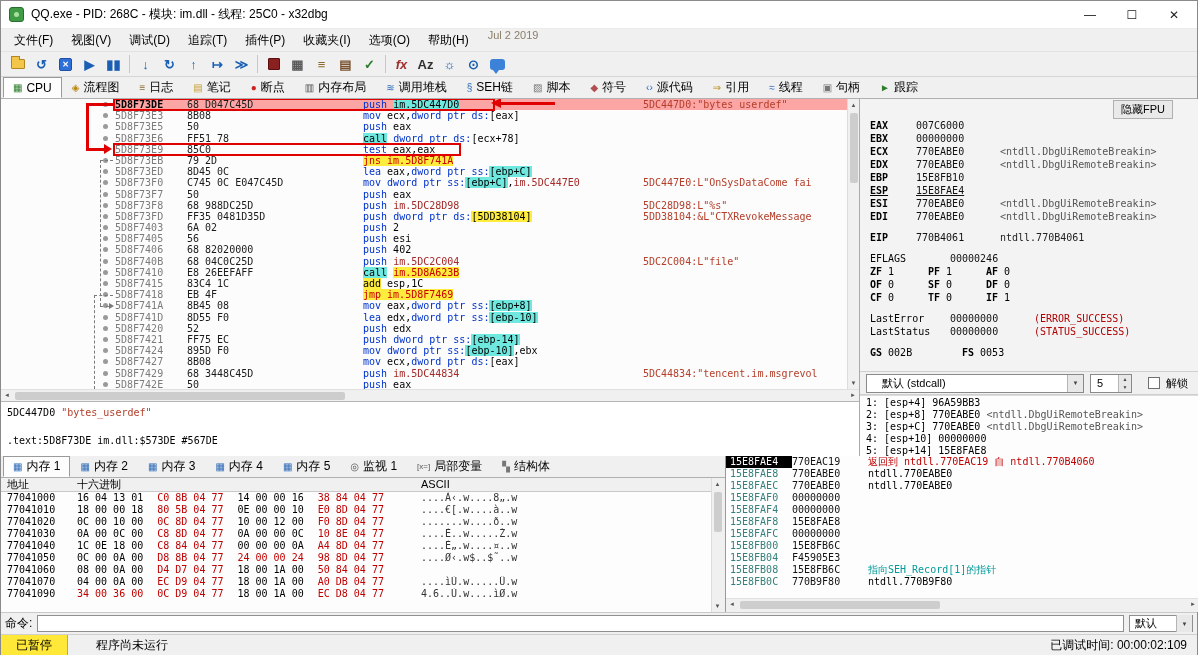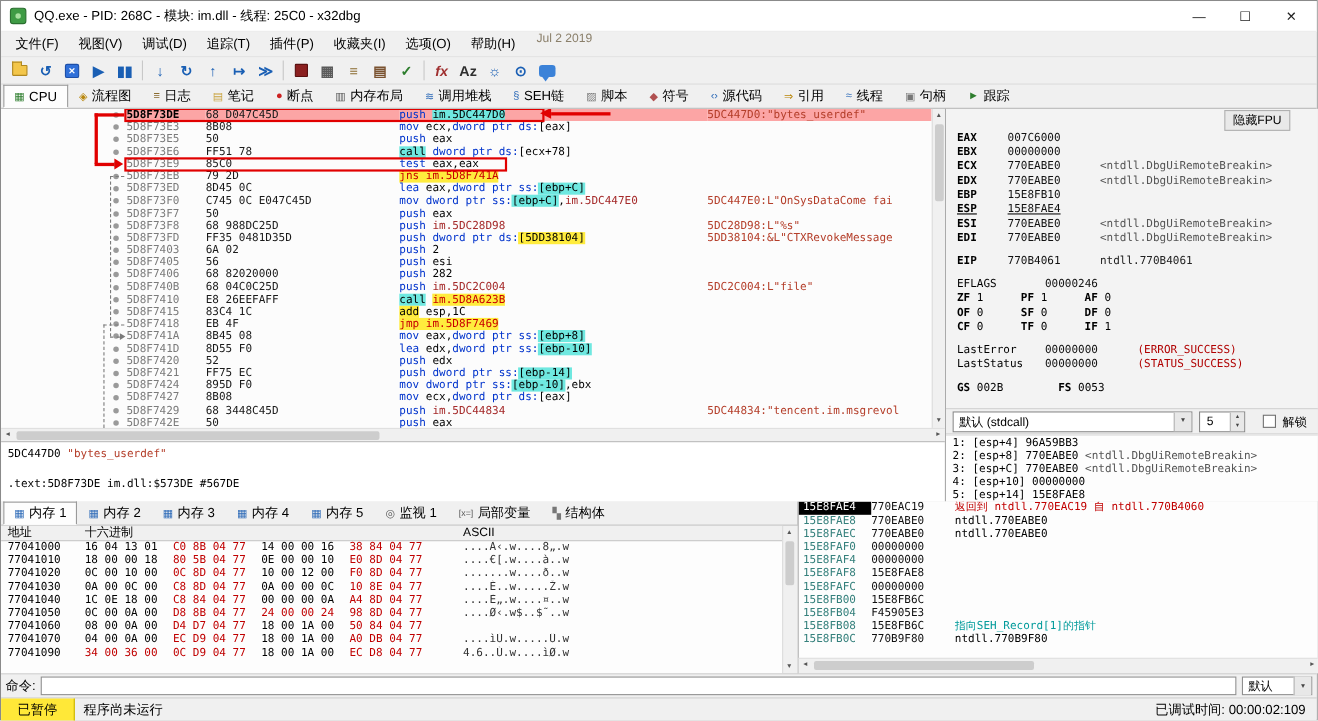--- a/index.html
+++ b/index.html
@@ -76,21 +76,21 @@
 .rname{display:inline-block;width:46px;font-weight:bold}
 .rname2{display:inline-block;width:80px;font-weight:normal}
 .rval{display:inline-block;min-width:84px;color:#111}
 .und{text-decoration:underline}
 .rsym{color:#555}
 .rsym2{color:#222}
 .fpair{display:inline-block;width:58px}
 .redtxt{color:#b00000}
 .segpair{display:inline-block;width:92px}
 .convrow{height:24px;display:flex;align-items:center;gap:6px;padding:0 6px;border-top:1px solid #cfcfcf;border-bottom:1px solid #cfcfcf;background:#f0f0f0;flex:none}
-.conv-select{width:218px;height:19px;background:#fff;border:1px solid #8a8a8a;display:flex;align-items:center;font-size:11px;padding-left:5px;justify-content:space-between}
+.conv-select{width:218px;height:19px;background:#fff;border:1px solid #8a8a8a;display:flex;align-items:center;font-size:11px;padding-left:15px;justify-content:space-between}
 .dd-btn{width:16px;height:17px;background:#e8e8e8;border-left:1px solid #b5b5b5;font-size:6px;display:flex;align-items:center;justify-content:center;color:#444}
 .spinner{width:42px;height:19px;background:#fff;border:1px solid #8a8a8a;display:flex;align-items:center;justify-content:space-between;padding-left:6px;font-size:11px}
 .spin-btns{width:13px;display:flex;flex-direction:column;border-left:1px solid #b5b5b5;background:#e8e8e8;height:17px}
 .spin-btns span{height:8px;font-size:5px;line-height:8px;text-align:center;color:#444}
 .chkbox{width:12px;height:12px;background:#fff;border:1px solid #707070;margin-left:10px;flex:none}
 .chk-label{font-size:11px}
 .argspane{height:61px;background:#fdfdfd;border-top:1px solid #dcdcdc;font-family:"DejaVu Sans Mono",monospace;font-size:10px;padding:1px 6px;overflow:hidden;flex:none}
 .aline{height:12px;line-height:12px;white-space:pre}
 .asym{color:#555}
 .bottomzone{height:156px;display:flex;flex:none;background:#f0f0f0}
@@ -115,21 +115,21 @@
 .saddr.sel{background:#000;color:#fff}
 .sval{width:76px;color:#111;flex:none}
 .scmt{flex:1;overflow:hidden}
 .scmt.ret{color:#c00000}
 .scmt.seh{color:#009a9a}
 .cmdbar{height:22px;display:flex;align-items:center;padding:0 4px;gap:5px;border-top:1px solid #c9c9c9;background:#f0f0f0;flex:none}
 .cmd-input{flex:1;height:17px;border:1px solid #8f8f8f;background:#fff;font-family:"DejaVu Sans Mono",monospace;font-size:11px;padding:0 3px;outline:none}
 .cmd-profile{width:64px;height:17px;border:1px solid #8f8f8f;background:#fff;display:flex;align-items:center;justify-content:space-between;padding-left:5px;font-size:11px;flex:none}
 .statusbar{height:22px;display:flex;align-items:center;background:#f0f0f0;border-top:1px solid #cfcfcf;flex:none}
 .badge-paused{height:100%;display:flex;align-items:center;padding:0 15px;background:#ffe838;border-right:1px solid #c9b400;font-size:12px}
-.status-msg{margin-left:8px}
+.status-msg{margin-left:28px}
 .status-time{margin-left:auto;margin-right:10px}
 </style>
 </head>
 <body>
 
 <div class="window">
 
   <div class="titlebar">
     <span class="app-icon"></span>
     <span class="title-text">QQ.exe - PID: 268C - 模块: im.dll - 线程: 25C0 - x32dbg</span>
@@ -273,21 +273,21 @@
             <div class="drow"><span class="c-gutter"><span class="dot"></span></span><span class="c-addr cell">5D8F73E6</span><span class="c-bytes cell">FF51 78</span><span class="c-instr cell"><span class="tk-cl">call</span><span> </span><span class="tk-m">dword ptr ds:</span><span>[ecx+78]</span></span><span class="c-cmt cell"></span></div>
             <div class="drow"><span class="c-gutter"><span class="dot"></span></span><span class="c-addr cell">5D8F73E9</span><span class="c-bytes cell">85C0</span><span class="c-instr cell"><span class="tk-m">test</span><span> eax,eax</span></span><span class="c-cmt cell"></span></div>
             <div class="drow"><span class="c-gutter"><span class="dot"></span></span><span class="c-addr cell">5D8F73EB</span><span class="c-bytes cell">79 2D</span><span class="c-instr cell"><span class="tk-jy">jns im.5D8F741A</span></span><span class="c-cmt cell"></span></div>
             <div class="drow"><span class="c-gutter"><span class="dot"></span></span><span class="c-addr cell">5D8F73ED</span><span class="c-bytes cell">8D45 0C</span><span class="c-instr cell"><span class="tk-m">lea</span><span> eax,</span><span class="tk-m">dword ptr ss:</span><span class="tk-cy">[ebp+C]</span></span><span class="c-cmt cell"></span></div>
             <div class="drow"><span class="c-gutter"><span class="dot"></span></span><span class="c-addr cell">5D8F73F0</span><span class="c-bytes cell">C745 0C E047C45D</span><span class="c-instr cell"><span class="tk-m">mov</span><span> </span><span class="tk-m">dword ptr ss:</span><span class="tk-cy">[ebp+C]</span><span>,</span><span class="tk-a">im.5DC447E0</span></span><span class="c-cmt cell">5DC447E0:L"OnSysDataCome fai</span></div>
             <div class="drow"><span class="c-gutter"><span class="dot"></span></span><span class="c-addr cell">5D8F73F7</span><span class="c-bytes cell">50</span><span class="c-instr cell"><span class="tk-m">push</span><span> eax</span></span><span class="c-cmt cell"></span></div>
             <div class="drow"><span class="c-gutter"><span class="dot"></span></span><span class="c-addr cell">5D8F73F8</span><span class="c-bytes cell">68 988DC25D</span><span class="c-instr cell"><span class="tk-m">push</span><span> </span><span class="tk-a">im.5DC28D98</span></span><span class="c-cmt cell">5DC28D98:L"%s"</span></div>
             <div class="drow"><span class="c-gutter"><span class="dot"></span></span><span class="c-addr cell">5D8F73FD</span><span class="c-bytes cell">FF35 0481D35D</span><span class="c-instr cell"><span class="tk-m">push</span><span> </span><span class="tk-m">dword ptr ds:</span><span class="tk-yl">[5DD38104]</span></span><span class="c-cmt cell">5DD38104:&amp;L"CTXRevokeMessage</span></div>
             <div class="drow"><span class="c-gutter"><span class="dot"></span></span><span class="c-addr cell">5D8F7403</span><span class="c-bytes cell">6A 02</span><span class="c-instr cell"><span class="tk-m">push</span><span> 2</span></span><span class="c-cmt cell"></span></div>
             <div class="drow"><span class="c-gutter"><span class="dot"></span></span><span class="c-addr cell">5D8F7405</span><span class="c-bytes cell">56</span><span class="c-instr cell"><span class="tk-m">push</span><span> esi</span></span><span class="c-cmt cell"></span></div>
-            <div class="drow"><span class="c-gutter"><span class="dot"></span></span><span class="c-addr cell">5D8F7406</span><span class="c-bytes cell">68 82020000</span><span class="c-instr cell"><span class="tk-m">push</span><span> 282</span></span><span class="c-cmt cell"></span></div>
+            <div class="drow"><span class="c-gutter"><span class="dot"></span></span><span class="c-addr cell">5D8F7406</span><span class="c-bytes cell">68 82020000</span><span class="c-instr cell"><span class="tk-m">push</span><span> 402</span></span><span class="c-cmt cell"></span></div>
             <div class="drow"><span class="c-gutter"><span class="dot"></span></span><span class="c-addr cell">5D8F740B</span><span class="c-bytes cell">68 04C0C25D</span><span class="c-instr cell"><span class="tk-m">push</span><span> </span><span class="tk-a">im.5DC2C004</span></span><span class="c-cmt cell">5DC2C004:L"file"</span></div>
             <div class="drow"><span class="c-gutter"><span class="dot"></span></span><span class="c-addr cell">5D8F7410</span><span class="c-bytes cell">E8 26EEFAFF</span><span class="c-instr cell"><span class="tk-cl">call</span><span> </span><span class="tk-jy">im.5D8A623B</span></span><span class="c-cmt cell"></span></div>
             <div class="drow"><span class="c-gutter"><span class="dot"></span></span><span class="c-addr cell">5D8F7415</span><span class="c-bytes cell">83C4 1C</span><span class="c-instr cell"><span class="tk-yl">add</span><span> esp,1C</span></span><span class="c-cmt cell"></span></div>
             <div class="drow"><span class="c-gutter"><span class="dot"></span></span><span class="c-addr cell">5D8F7418</span><span class="c-bytes cell">EB 4F</span><span class="c-instr cell"><span class="tk-jy">jmp im.5D8F7469</span></span><span class="c-cmt cell"></span></div>
             <div class="drow"><span class="c-gutter"><span class="dot"></span></span><span class="c-addr cell">5D8F741A</span><span class="c-bytes cell">8B45 08</span><span class="c-instr cell"><span class="tk-m">mov</span><span> eax,</span><span class="tk-m">dword ptr ss:</span><span class="tk-cy">[ebp+8]</span></span><span class="c-cmt cell"></span></div>
             <div class="drow"><span class="c-gutter"><span class="dot"></span></span><span class="c-addr cell">5D8F741D</span><span class="c-bytes cell">8D55 F0</span><span class="c-instr cell"><span class="tk-m">lea</span><span> edx,</span><span class="tk-m">dword ptr ss:</span><span class="tk-cy">[ebp-10]</span></span><span class="c-cmt cell"></span></div>
             <div class="drow"><span class="c-gutter"><span class="dot"></span></span><span class="c-addr cell">5D8F7420</span><span class="c-bytes cell">52</span><span class="c-instr cell"><span class="tk-m">push</span><span> edx</span></span><span class="c-cmt cell"></span></div>
             <div class="drow"><span class="c-gutter"><span class="dot"></span></span><span class="c-addr cell">5D8F7421</span><span class="c-bytes cell">FF75 EC</span><span class="c-instr cell"><span class="tk-m">push</span><span> </span><span class="tk-m">dword ptr ss:</span><span class="tk-cy">[ebp-14]</span></span><span class="c-cmt cell"></span></div>
             <div class="drow"><span class="c-gutter"><span class="dot"></span></span><span class="c-addr cell">5D8F7424</span><span class="c-bytes cell">895D F0</span><span class="c-instr cell"><span class="tk-m">mov</span><span> </span><span class="tk-m">dword ptr ss:</span><span class="tk-cy">[ebp-10]</span><span>,ebx</span></span><span class="c-cmt cell"></span></div>
             <div class="drow"><span class="c-gutter"><span class="dot"></span></span><span class="c-addr cell">5D8F7427</span><span class="c-bytes cell">8B08</span><span class="c-instr cell"><span class="tk-m">mov</span><span> ecx,</span><span class="tk-m">dword ptr ds:</span><span>[eax]</span></span><span class="c-cmt cell"></span></div>

